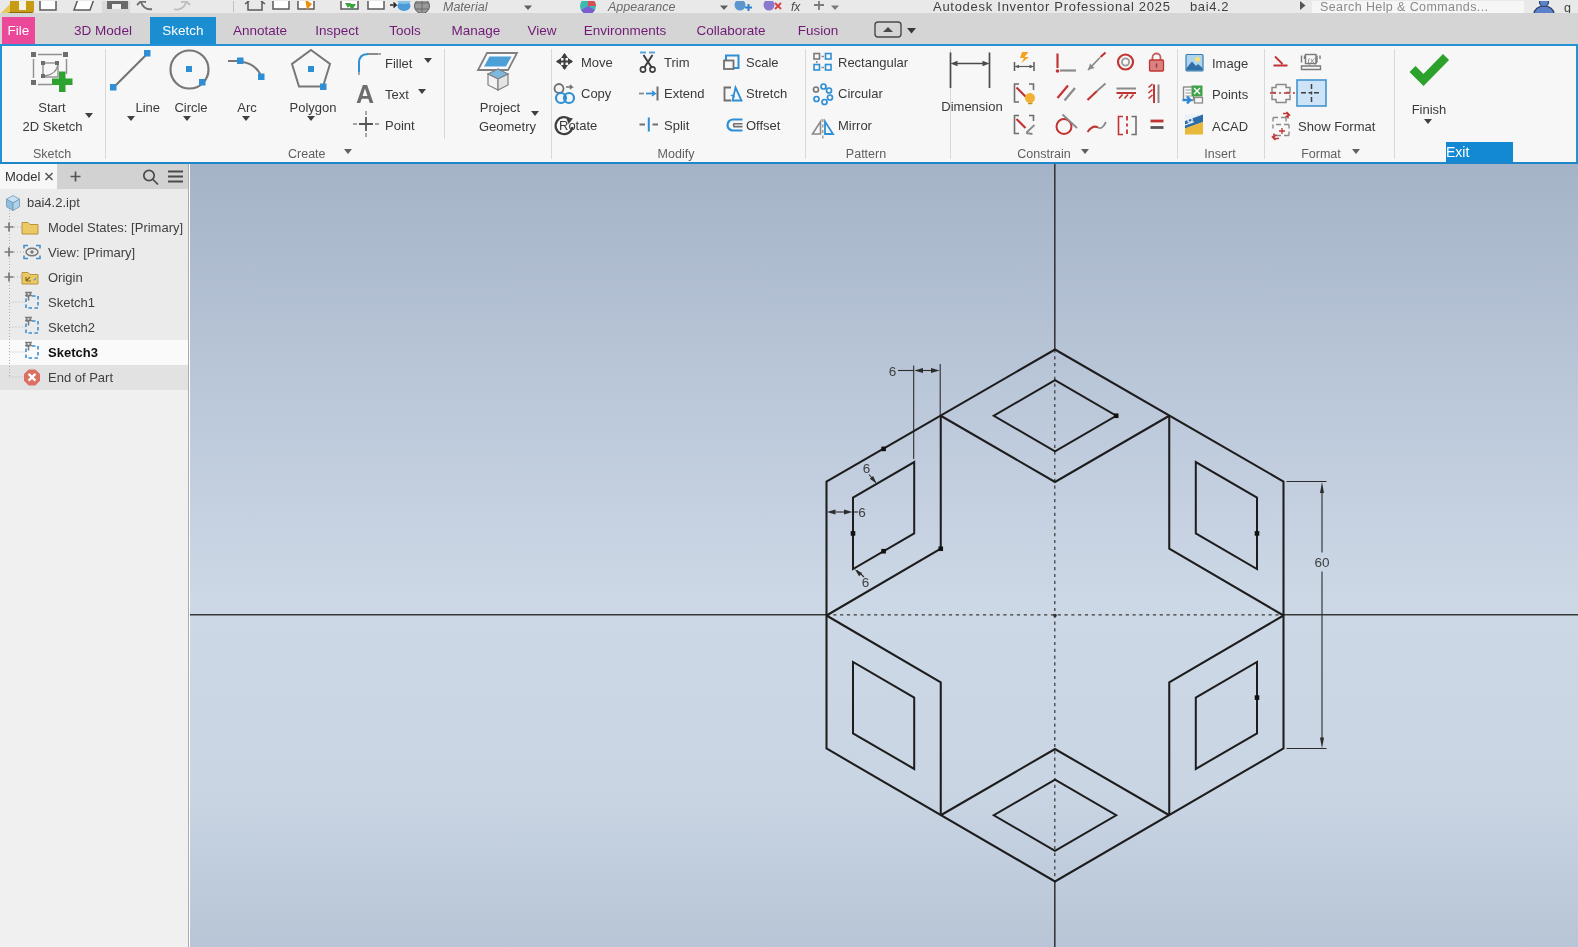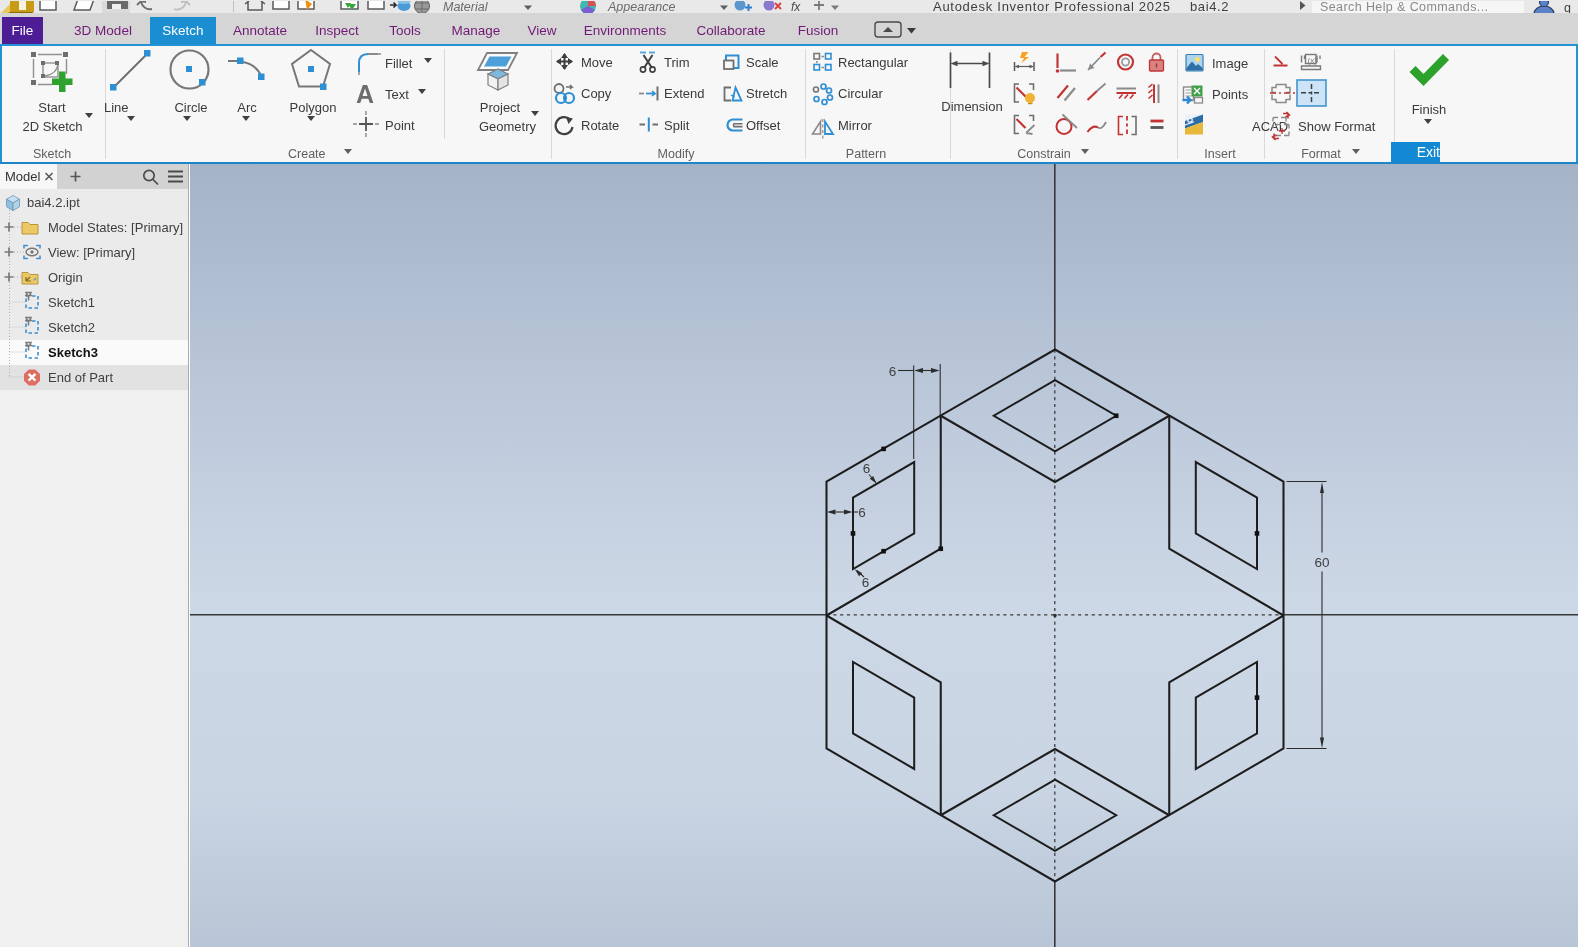--- a/index.html
+++ b/index.html
@@ -74,21 +74,21 @@
   <text x="1190" y="10" font-size="13" letter-spacing="0.62" fill="#3f3f3f">bai4.2</text>
   <path d="M1300 0 l5.5 4.5 -5.5 4.5 z" fill="#555"></path>
   <rect x="1312" y="-1" width="212" height="14" fill="#f6f6f6"></rect>
   <text x="1320" y="10" font-size="12.5" letter-spacing="0.4" fill="#8a8a8a">Search Help &amp; Commands...</text>
   <path d="M1534 13 a10 8 0 0 1 20 0 z" fill="#5b82c8" stroke="#2f3f66" stroke-width="1.2"></path>
   <circle cx="1544" cy="1" r="4.5" fill="#5b82c8" stroke="#2f3f66" stroke-width="1.2"></circle>
   <text x="1564" y="11" font-size="12.5" fill="#3f3f3f">g</text>
 </svg>
 </div>
 <div class="abs" id="tabrow">
-  <div class="tab" style="left:2px;width:41px;background:#4c1d95;color:#fff">File</div>
+  <div class="tab" style="left:2px;width:33px;background:#ec4899;color:#fff">File</div>
   <div class="tab" style="left:68px;width:70px">3D Model</div>
   <div class="tab" style="left:150px;width:66px;background:#1b8ed2;color:#fff">Sketch</div>
   <div class="tab" style="left:227px;width:66px">Annotate</div>
   <div class="tab" style="left:311px;width:52px">Inspect</div>
   <div class="tab" style="left:384px;width:42px">Tools</div>
   <div class="tab" style="left:448px;width:56px">Manage</div>
   <div class="tab" style="left:523px;width:38px">View</div>
   <div class="tab" style="left:578px;width:94px">Environments</div>
   <div class="tab" style="left:691px;width:80px">Collaborate</div>
   <div class="tab" style="left:794px;width:48px">Fusion</div>
@@ -110,72 +110,72 @@
   <div class="bborder"></div>
 </div>
 <div class="abs" id="riblabels" style="left:0;top:0;width:1578px;height:164px">
   <div class="abs" style="left:0;top:46px;width:2px;height:116px;background:#2592d4"></div>
   <div class="abs" style="left:1576px;top:46px;width:2px;height:116px;background:#2592d4"></div>
   <div class="blabel" style="left:20px;top:100px;width:64px;text-align:center">Start</div>
   <div class="blabel" style="left:10px;top:119px;width:85px;text-align:center">2D Sketch</div>
   <div class="dd" style="left:85px;top:113px"></div>
   <div class="plabel" style="left:20px;top:147px;width:64px;text-align:center">Sketch</div>
 
-  <div class="blabel" style="left:104px;top:100px;width:56px;text-align:left">Line</div>
+  <div class="blabel" style="left:104px;top:100px;width:56px;text-align:right">Line</div>
   <div class="dd" style="left:127px;top:116px"></div>
   <div class="blabel" style="left:163px;top:100px;width:56px;text-align:center">Circle</div>
   <div class="dd" style="left:183px;top:116px"></div>
   <div class="blabel" style="left:219px;top:100px;width:56px;text-align:center">Arc</div>
   <div class="dd" style="left:242px;top:116px"></div>
   <div class="blabel" style="left:283px;top:100px;width:60px;text-align:center">Polygon</div>
   <div class="dd" style="left:307px;top:116px"></div>
   <div class="blabel" style="left:385px;top:56px">Fillet</div>
   <div class="dd" style="left:424px;top:58px"></div>
   <div class="blabel" style="left:385px;top:87px">Text</div>
   <div class="dd" style="left:418px;top:89px"></div>
   <div class="blabel" style="left:385px;top:118px">Point</div>
   <div class="blabel" style="left:468px;top:100px;width:64px;text-align:center">Project</div>
   <div class="blabel" style="left:462px;top:119px;width:74px;text-align:right">Geometry</div>
   <div class="dd" style="left:531px;top:111px"></div>
   <div class="plabel" style="left:288px;top:147px;width:64px;text-align:left">Create</div>
   <div class="dd" style="left:344px;top:149px;border-top-color:#5f5f5f"></div>
 
   <div class="blabel" style="left:581px;top:55px">Move</div>
   <div class="blabel" style="left:581px;top:86px">Copy</div>
-  <div class="blabel" style="left:581px;top:118px">Rotate</div>
+  <div class="blabel" style="left:559px;top:118px">Rotate</div>
   <div class="blabel" style="left:664px;top:55px">Trim</div>
   <div class="blabel" style="left:664px;top:86px">Extend</div>
   <div class="blabel" style="left:664px;top:118px">Split</div>
   <div class="blabel" style="left:746px;top:55px">Scale</div>
   <div class="blabel" style="left:746px;top:86px">Stretch</div>
   <div class="blabel" style="left:746px;top:118px">Offset</div>
   <div class="plabel" style="left:644px;top:147px;width:64px;text-align:center">Modify</div>
 
   <div class="blabel" style="left:838px;top:55px">Rectangular</div>
   <div class="blabel" style="left:838px;top:86px">Circular</div>
   <div class="blabel" style="left:838px;top:118px">Mirror</div>
   <div class="plabel" style="left:834px;top:147px;width:64px;text-align:center">Pattern</div>
 
   <div class="blabel" style="left:939px;top:99px;width:66px;text-align:center">Dimension</div>
   <div class="plabel" style="left:1012px;top:147px;width:64px;text-align:center">Constrain</div>
   <div class="dd" style="left:1081px;top:149px;border-top-color:#5f5f5f"></div>
 
   <div class="blabel" style="left:1212px;top:56px">Image</div>
   <div class="blabel" style="left:1212px;top:87px">Points</div>
-  <div class="blabel" style="left:1252px;top:119px">ACAD</div>
+  <div class="blabel" style="left:1212px;top:119px">ACAD</div>
   <div class="plabel" style="left:1188px;top:147px;width:64px;text-align:center">Insert</div>
 
   <div class="blabel" style="left:1298px;top:119px">Show Format</div>
   <div class="plabel" style="left:1289px;top:147px;width:64px;text-align:center">Format</div>
   <div class="dd" style="left:1352px;top:149px;border-top-color:#5f5f5f"></div>
 
   <div class="blabel" style="left:1397px;top:102px;width:64px;text-align:center">Finish</div>
   <div class="dd" style="left:1424px;top:119px"></div>
-  <div class="abs" style="left:1391px;top:142px;width:49px;height:20px;background:#1489d3;
-    color:#fff;font-size:14px;text-align:right;line-height:20px">Exit</div>
+  <div class="abs" style="left:1446px;top:142px;width:67px;height:20px;background:#1489d3;
+    color:#fff;font-size:14px;text-align:left;line-height:20px">Exit</div>
 </div>
 <svg class="abs" id="ribicons" style="left:0;top:44px" width="1578" height="120" viewBox="0 44 1578 120">
 
 <g fill="none" stroke="#909090" stroke-width="1.4">
   <path d="M38 54.5 H62 M33.5 59 V78 M66.5 59 V74 M38 84.5 H52"></path>
   <rect x="43" y="63" width="15" height="14"></rect>
   <path d="M45 76 Q57 74 58 64"></path>
 </g>
 <g fill="#6e6e6e">
   <rect x="31" y="52" width="5" height="5"></rect>

